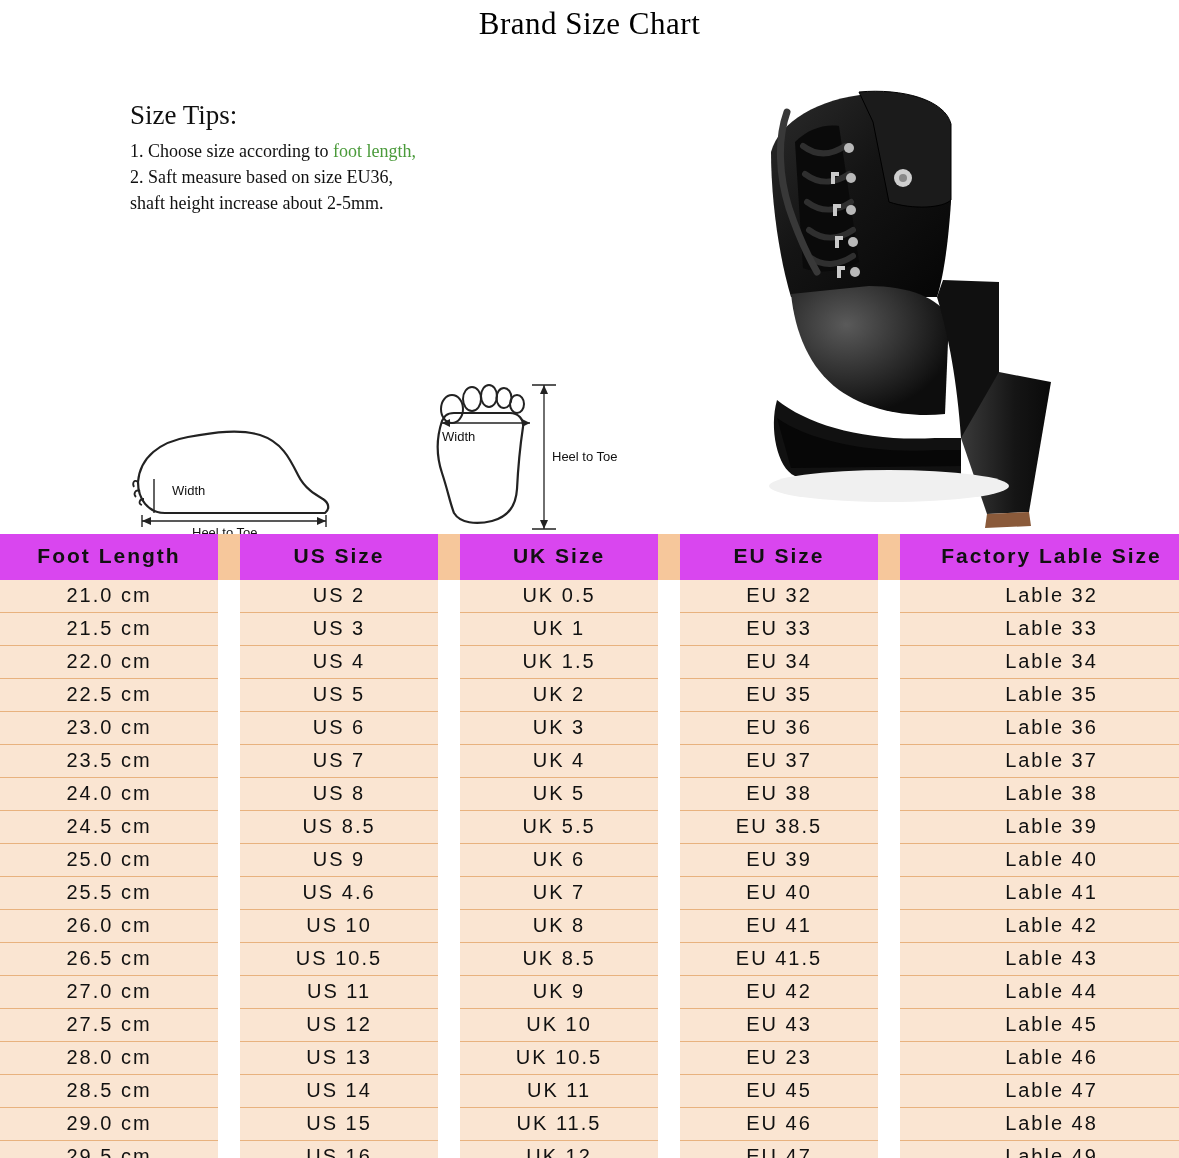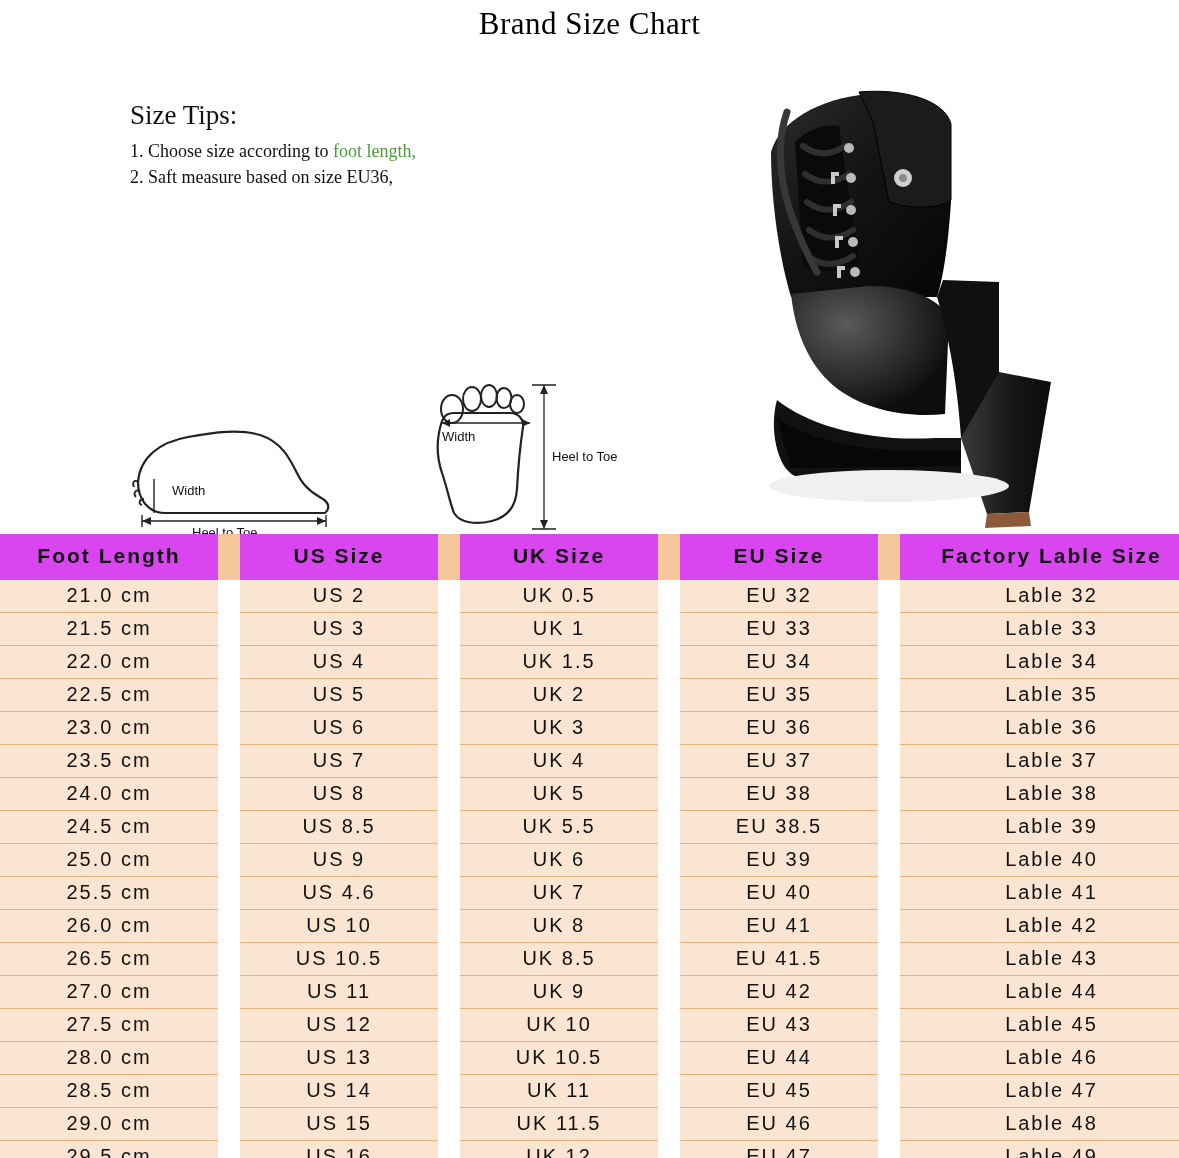--- a/index.html
+++ b/index.html
@@ -149,20 +149,21 @@
   <div class="title">Brand Size Chart</div>
 
   <div class="top-area">
 
     <div class="tips">
       <div class="tips-heading">Size Tips:</div>
       <div class="tips-line">
         <span>1. Choose size according to </span><span class="green">foot length,</span>
       </div>
       <div class="tips-line">2. Saft measure based on size EU36,</div>
+      <div class="tips-line">shaft height increase about 2-5mm.</div>
     </div>
 
     <div class="diagrams">
 
       <svg class="diag-side" viewBox="0 0 220 160">
         <path d="M8 95 C10 70 30 55 58 50 C85 45 110 42 130 48 C152 55 160 72 168 88 C175 102 186 108 193 112 C199 116 200 122 195 126 L35 126 C18 126 8 112 8 95 Z" fill="none" stroke="#222" stroke-width="2.2"></path>
         <path d="M8 95 C4 92 2 96 4 100 M10 104 C5 102 3 107 6 110 M14 112 C9 112 8 117 12 118" fill="none" stroke="#222" stroke-width="1.8"></path>
         <path d="M24 92 L24 126" fill="none" stroke="#222" stroke-width="1.4"></path>
         <path d="M12 134 L196 134" stroke="#222" stroke-width="1.4"></path>
         <path d="M12 134 l9 -4 l0 8 z" fill="#222"></path>
@@ -438,21 +439,21 @@
             <td class="gap"></td>
             <td>Lable 45</td>
           </tr>
           <tr>
             <td>28.0 cm</td>
             <td class="gap"></td>
             <td>US 13</td>
             <td class="gap"></td>
             <td>UK 10.5</td>
             <td class="gap"></td>
-            <td>EU 44</td>
+            <td>EU 23</td>
             <td class="gap"></td>
             <td>Lable 46</td>
           </tr>
           <tr>
             <td>28.5 cm</td>
             <td class="gap"></td>
             <td>US 14</td>
             <td class="gap"></td>
             <td>UK 11</td>
             <td class="gap"></td>

